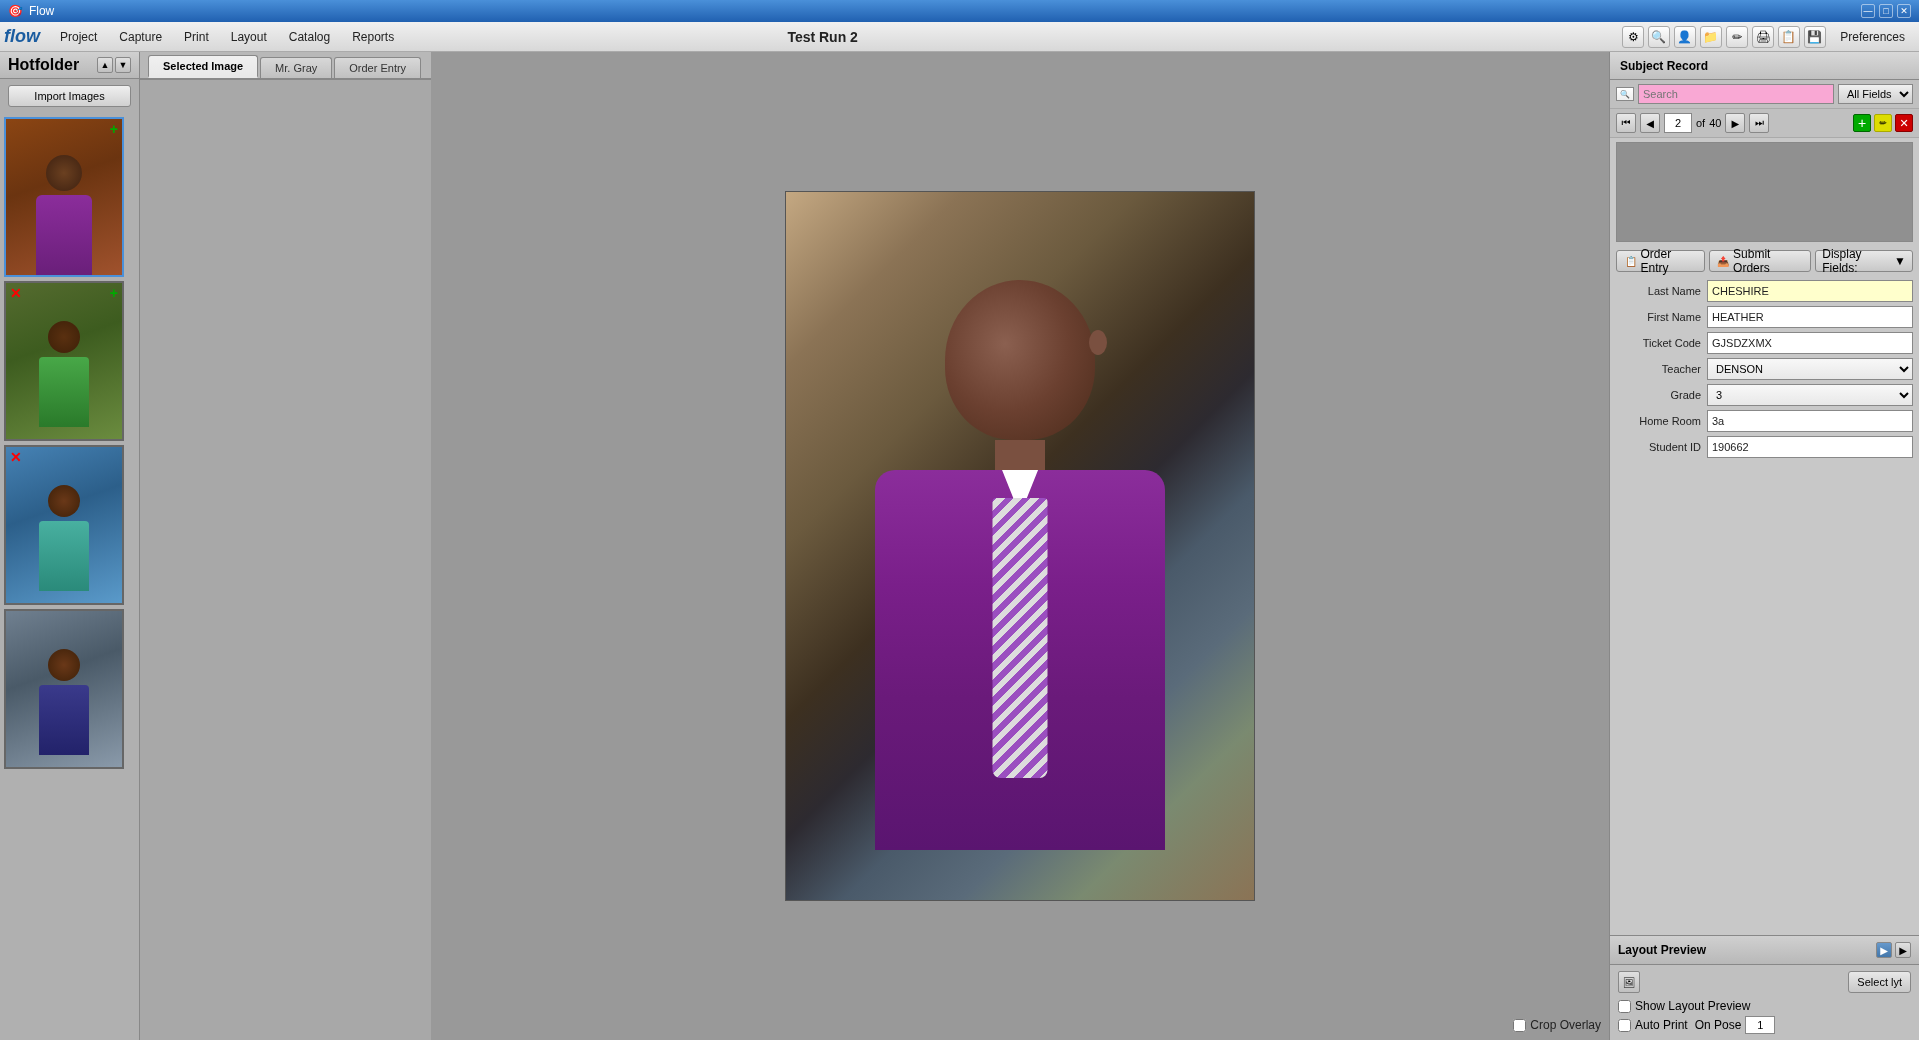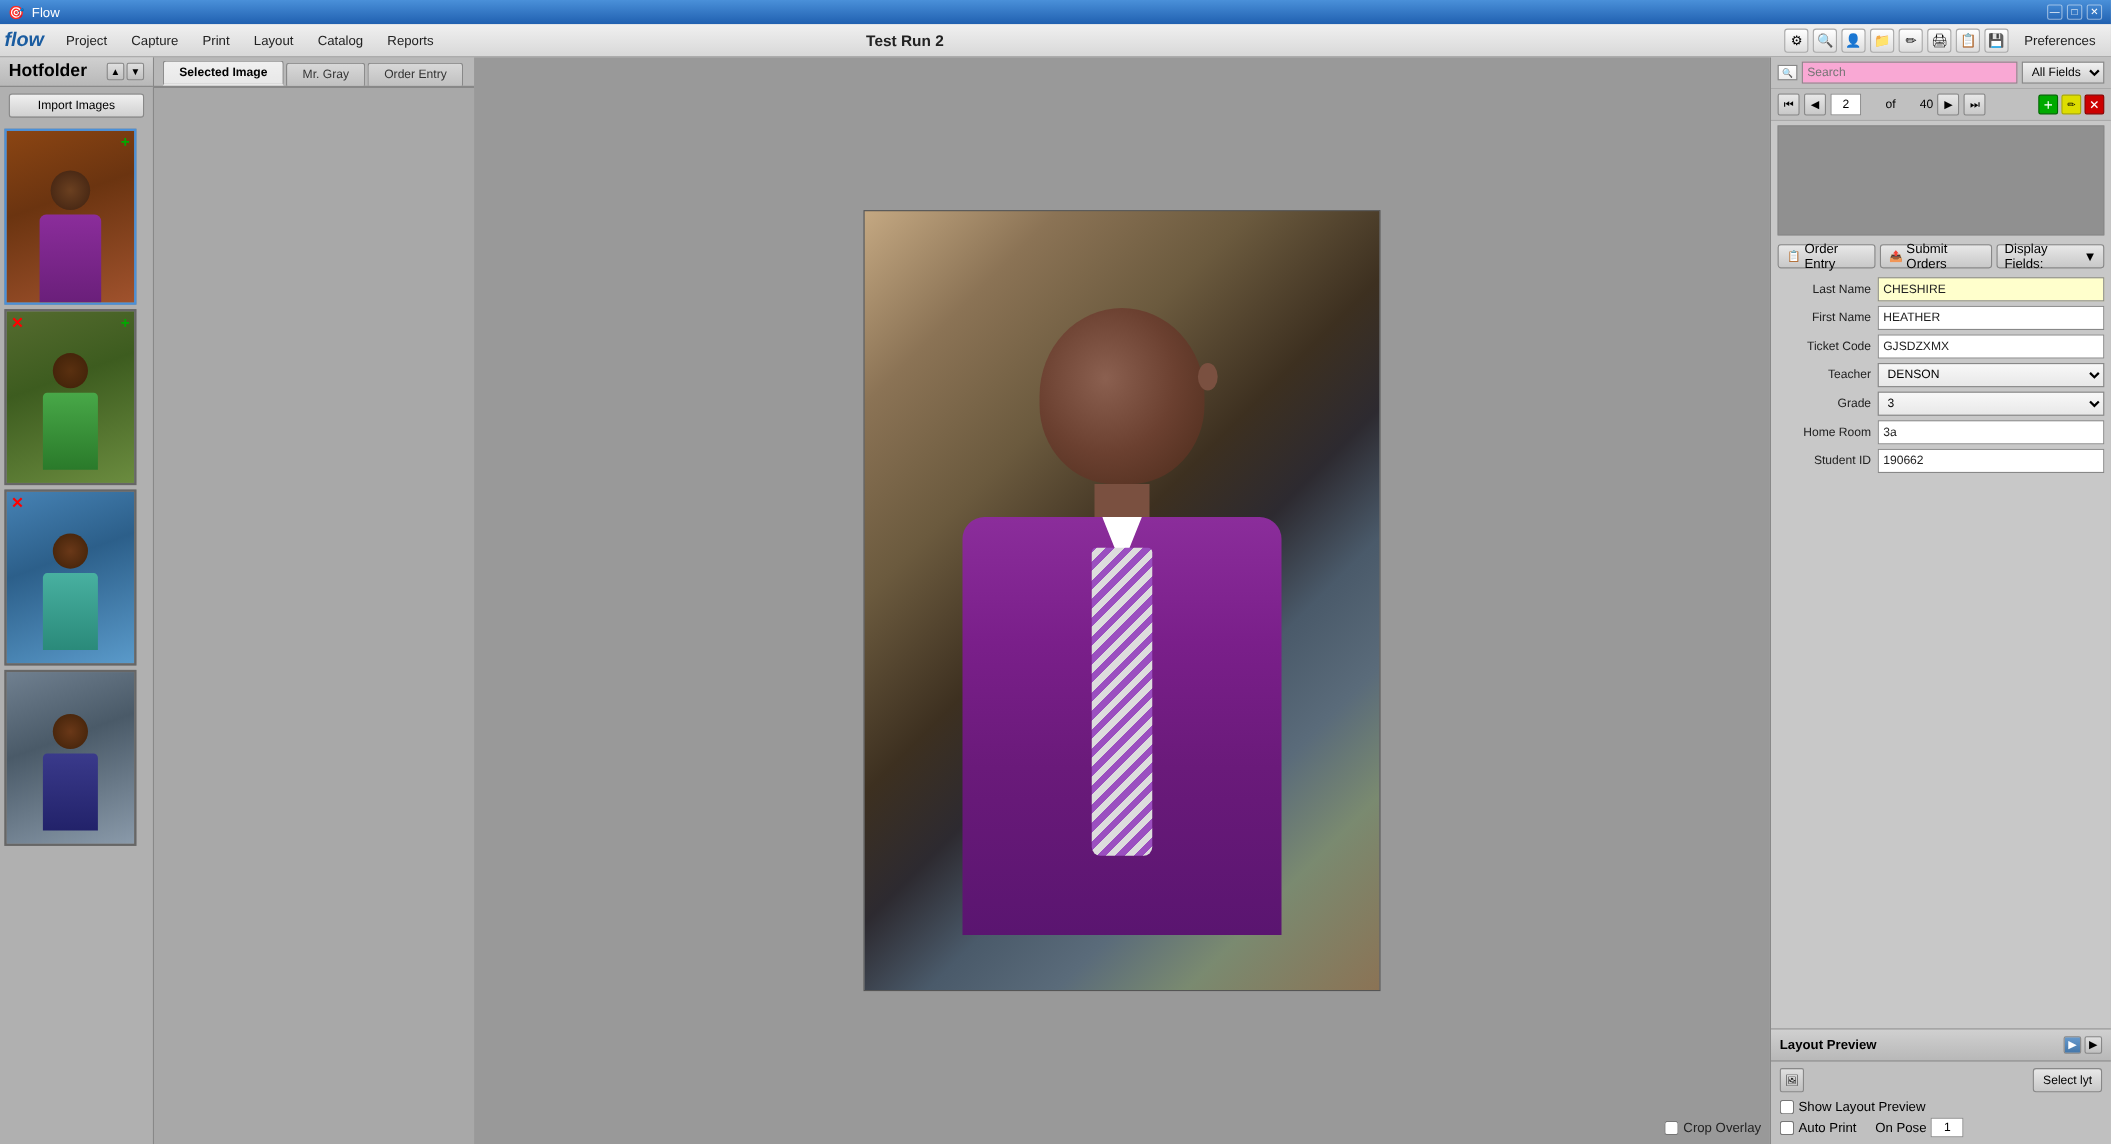--- a/index.html
+++ b/index.html
@@ -236,21 +236,21 @@
     #sr-nav {
       padding: 4px 6px;
       display: flex;
       align-items: center;
       gap: 4px;
       background: #c0c0c0;
       border-bottom: 1px solid #aaa;
     }
     .nav-btn { width: 20px; height: 20px; background: linear-gradient(to bottom, #e8e8e8, #c8c8c8); border: 1px solid #888; border-radius: 2px; display: flex; align-items: center; justify-content: center; cursor: pointer; font-size: 10px; }
     .nav-input { width: 28px; height: 20px; border: 1px solid #888; background: white; text-align: center; font-size: 11px; }
-    .nav-of { font-size: 11px; margin-left: 18px; }
+    .nav-of { font-size: 11px; }
     .nav-add { width: 18px; height: 18px; background: #00aa00; border: 1px solid #006600; border-radius: 2px; display: flex; align-items: center; justify-content: center; color: white; font-size: 14px; cursor: pointer; }
     .nav-edit { width: 18px; height: 18px; background: #dddd00; border: 1px solid #aaaa00; border-radius: 2px; display: flex; align-items: center; justify-content: center; font-size: 9px; cursor: pointer; }
     .nav-del { width: 18px; height: 18px; background: #cc0000; border: 1px solid #880000; border-radius: 2px; display: flex; align-items: center; justify-content: center; color: white; font-size: 11px; cursor: pointer; }
 
     #sr-photo-area {
       height: 100px;
       background: #a0a0a0;
       margin: 4px 6px;
       border: 1px solid #888;
     }
@@ -476,20 +476,23 @@
       </div>
 
       <div id="crop-overlay-area">
         <input type="checkbox" class="lp-checkbox" style="width: 13px; height: 13px;">
         <span>Crop Overlay</span>
       </div>
     </div>
   </div>
 
   <div id="subject-record">
+    <div id="sr-header">
+      <span>Subject Record</span>
+    </div>
 
     <div id="sr-search-bar">
       <div class="search-box-sm">🔍</div>
       <input type="text" class="search-input-field" placeholder="Search" style="">
       <select class="search-dropdown">
         <option value="All Fields">All Fields</option>
       </select>
     </div>
 
     <div id="sr-nav">
@@ -573,20 +576,20 @@
           <div class="lp-icon-btn">🖼</div>
           <button class="select-lyt-btn">Select lyt</button>
         </div>
         <div class="lp-checkbox-row">
           <input type="checkbox" class="lp-checkbox" style="">
           <span>Show Layout Preview</span>
         </div>
         <div class="lp-pose-row">
           <input type="checkbox" class="lp-checkbox" style="">
           <span>Auto Print</span>
-          <span style="margin-left:13px;">On Pose</span>
+          <span style="margin-left:3px;">On Pose</span>
           <input type="text" class="pose-input" value="1" style="">
         </div>
       </div>
     </div>
   </div>
 
 </div>
 
 </body></html>

